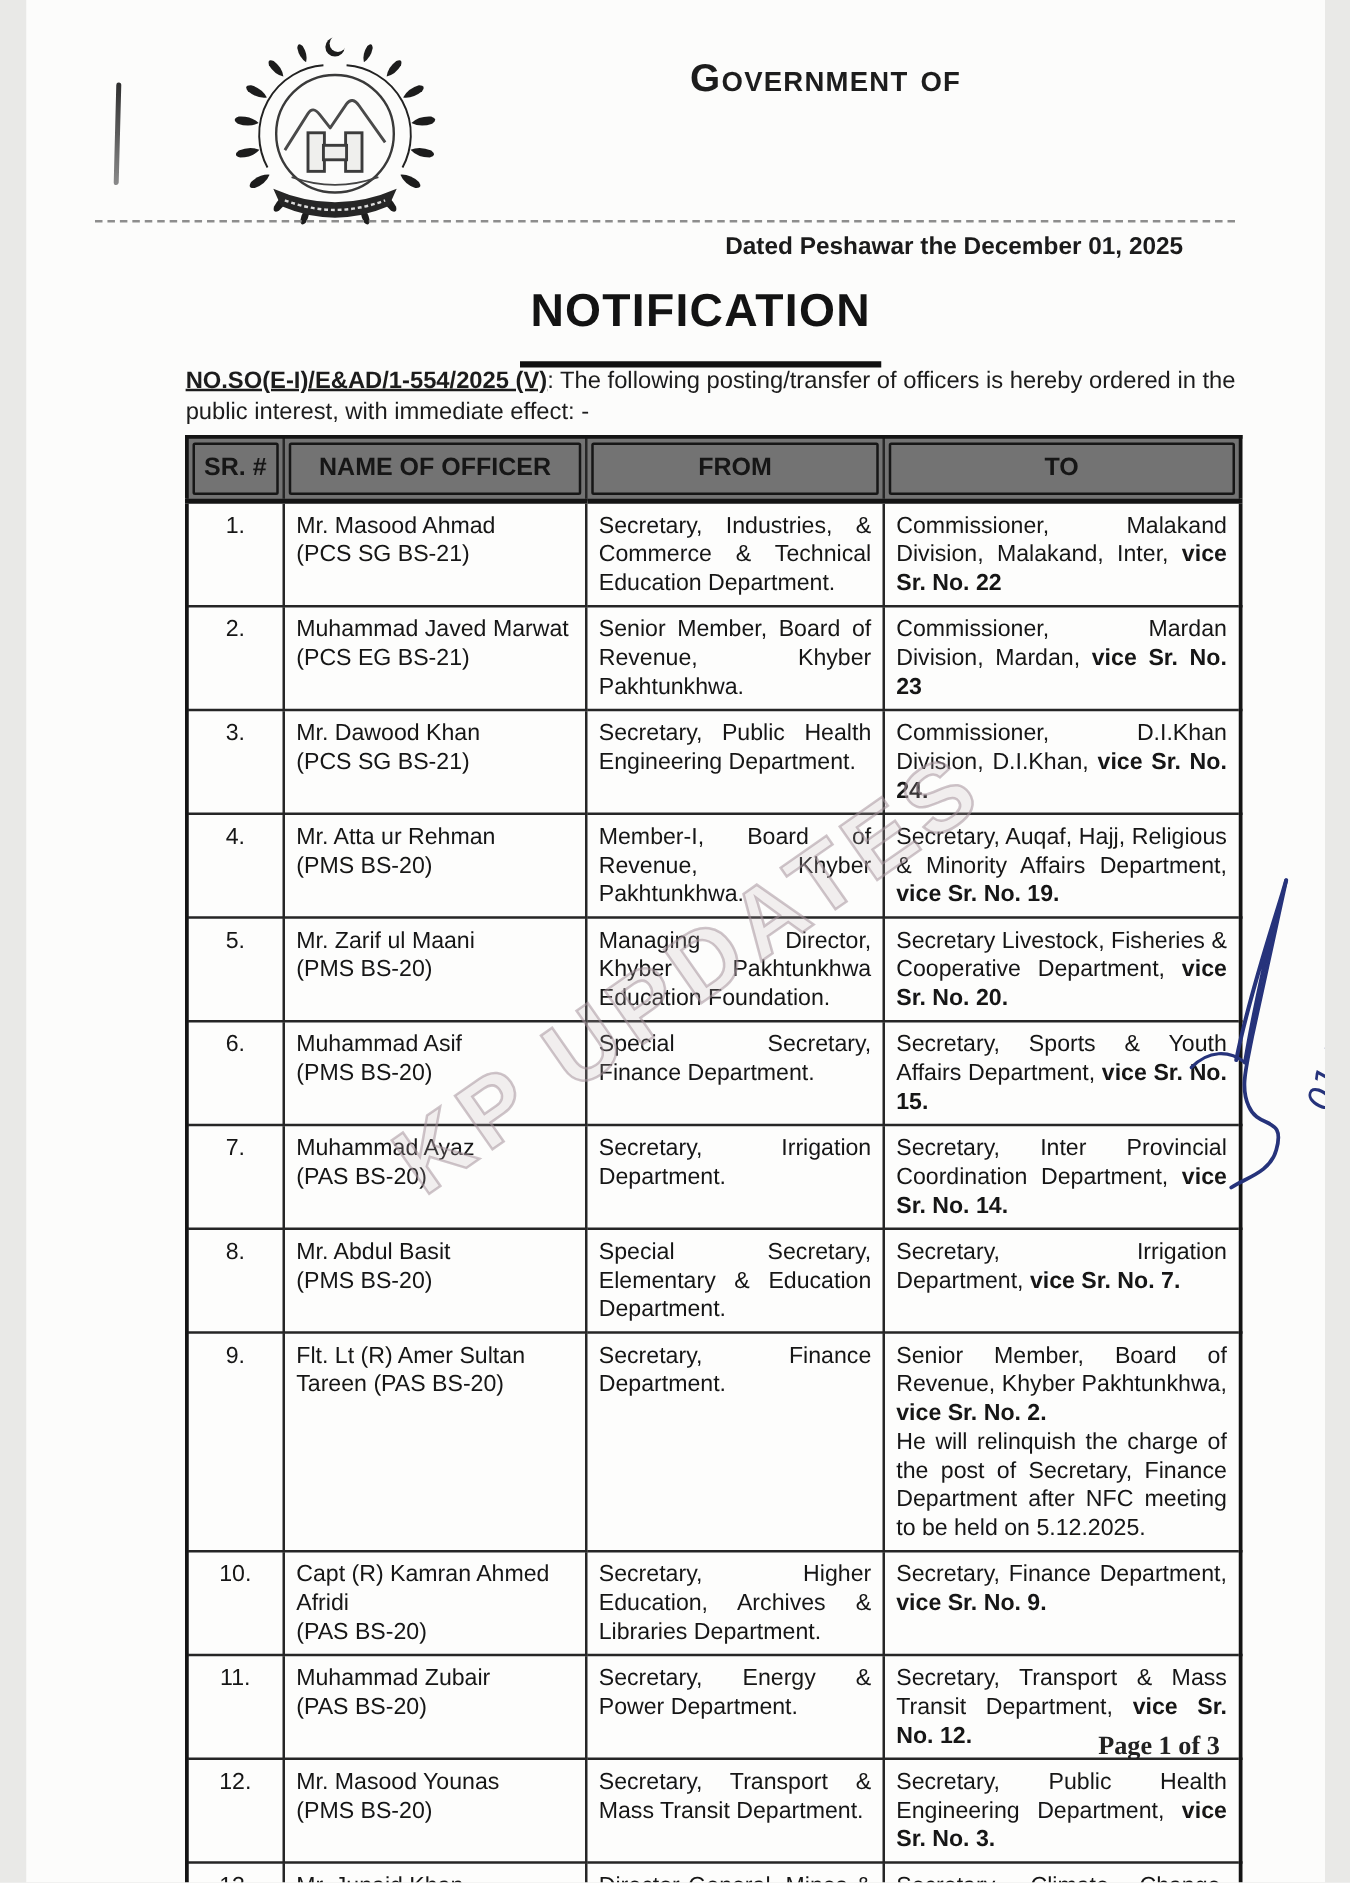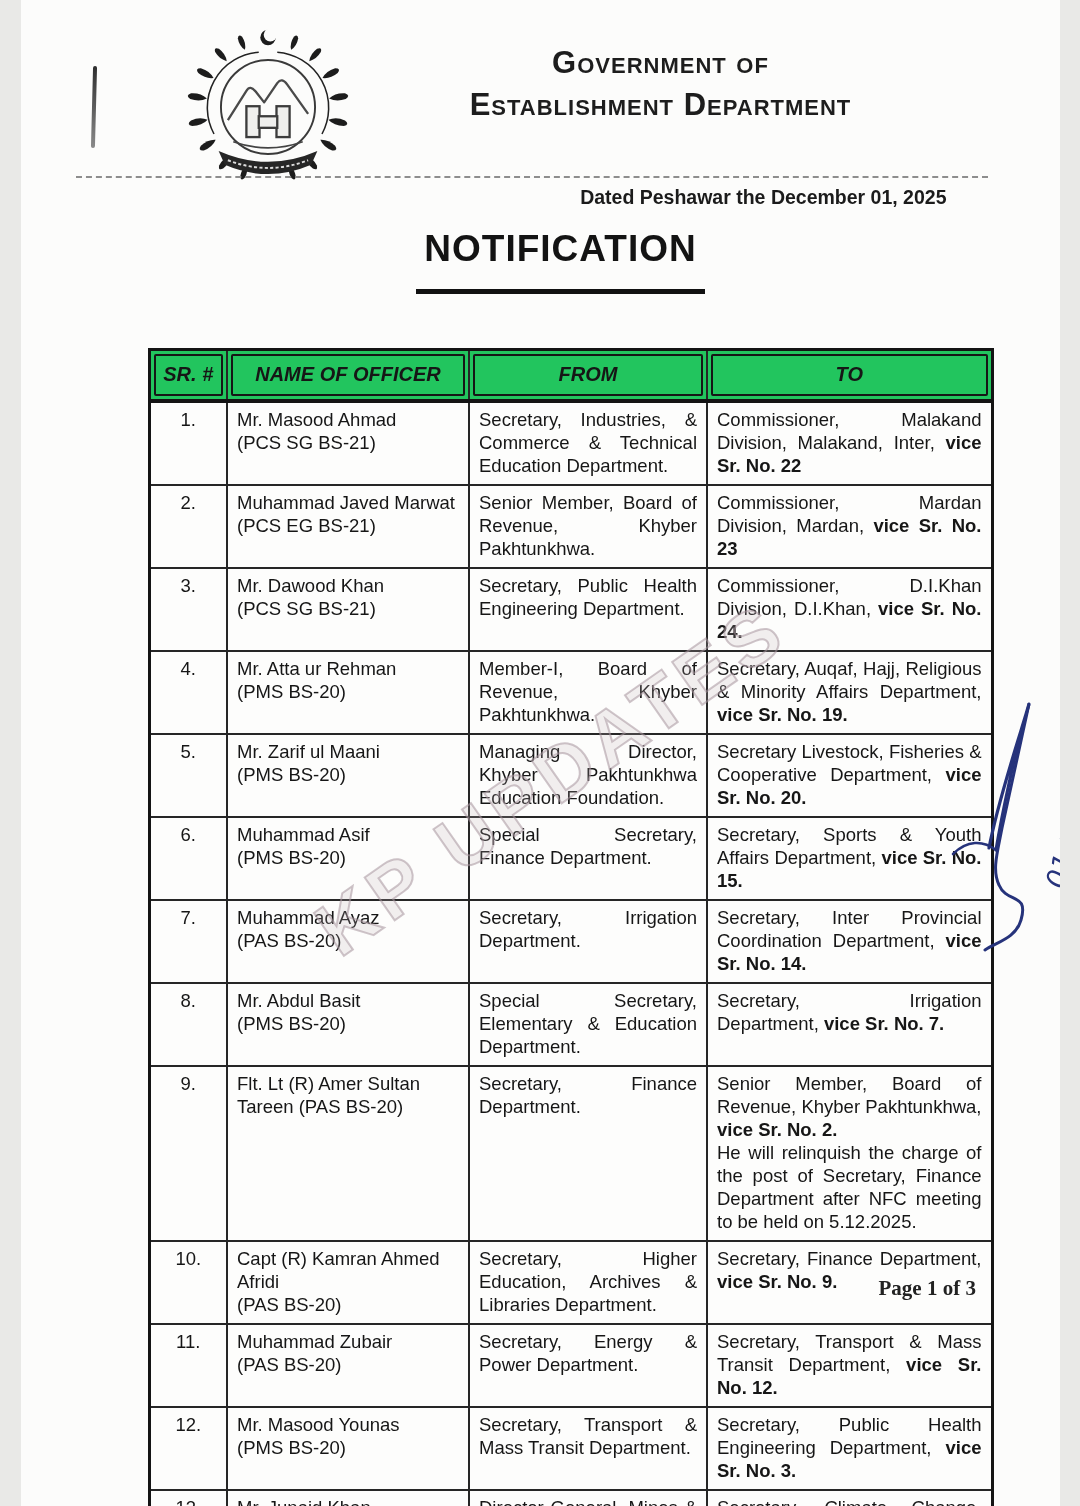--- a/index.html
+++ b/index.html
@@ -31,29 +31,29 @@
     border-bottom:5px solid #111;padding:0 8px 19px;color:#131313;
   }
   
   .ref{position:absolute;left:128px;top:292px;width:846px;font-size:19px;line-height:25px;color:#1c1c1c;}
   .ref b u{text-decoration-thickness:2px;}
   
   .tbl-wrap{position:absolute;left:127px;top:348px;width:846px;}
   table{border-collapse:collapse;table-layout:fixed;width:843px;border:3px solid #141414;background:#fdfdfc;}
   col.c-sr{width:78px;}col.c-name{width:242px;}col.c-from{width:238px;}col.c-to{width:285px;}
   th,td{border:2px solid #262626;vertical-align:top;}
-  thead th{padding:3px;border-bottom:4px solid #141414;background:#22c55e;font-style:italic;}
+  thead th{padding:3px;border-bottom:4px solid #141414;background:#737373;}
   th .box{border:2.5px solid #161616;border-radius:2px;padding:7px 2px 8px;font-size:20px;font-weight:700;text-align:center;}
   td{padding:5px 9px 7px 9px;font-size:18.5px;line-height:23px;}
   td.sr{text-align:center;padding-left:2px;padding-right:2px;}
   td .para{margin:0;}
   td.from .para,td.to .para{text-align:justify;}
   td b{font-weight:700;}
   
-  .page-num{position:absolute;left:858px;top:1276px;font-family:"Liberation Serif", serif;
+  .page-num{position:absolute;left:858px;top:1384px;font-family:"Liberation Serif", serif;
     font-weight:700;font-size:21px;color:#222;}
   
   .watermark{
     position:absolute;left:250px;top:735px;width:560px;text-align:center;
     transform:rotate(-35deg);
     font-size:76px;font-weight:800;letter-spacing:7px;
     color:rgba(196,178,186,0.20);
     -webkit-text-stroke:2px rgba(168,150,158,0.55);
     pointer-events:none;z-index:5;white-space:nowrap;
   }
@@ -137,30 +137,30 @@
     <rect x="88" y="117" width="24" height="15" fill="#efefed" stroke="#3c3c3c" stroke-width="3"></rect>
 
     <path d="M55,150 Q100,166 145,150" fill="none" stroke="#444" stroke-width="2"></path>
 
     <path d="M36,162 Q100,190 164,162 L156,180 Q100,204 44,180 Z" fill="#262626"></path>
     <path d="M48,174 Q100,194 152,174" fill="none" stroke="#dcdcdc" stroke-width="2.5" stroke-dasharray="4 3"></path>
   </svg>
 
   <div class="org-title">
     <div>Government of</div>
-    <div>Establishment Department</div>
   </div>
 
   <div class="rule-dashed"></div>
   <div class="dated">Dated Peshawar the December 01, 2025</div>
 
   <div class="notif-wrap">
     <span class="notif">NOTIFICATION</span>
   </div>
 
+  <div class="ref"><b><u>NO.SO(E-I)/E&amp;AD/1-554/2025 (V)</u></b><span>: The following posting/transfer of officers is hereby ordered in the public interest, with immediate effect: -</span></div>
 
   <div class="tbl-wrap">
     <table>
       <colgroup>
           <col class="c-sr">
           <col class="c-name">
           <col class="c-from">
           <col class="c-to">
         </colgroup>
       <thead>

